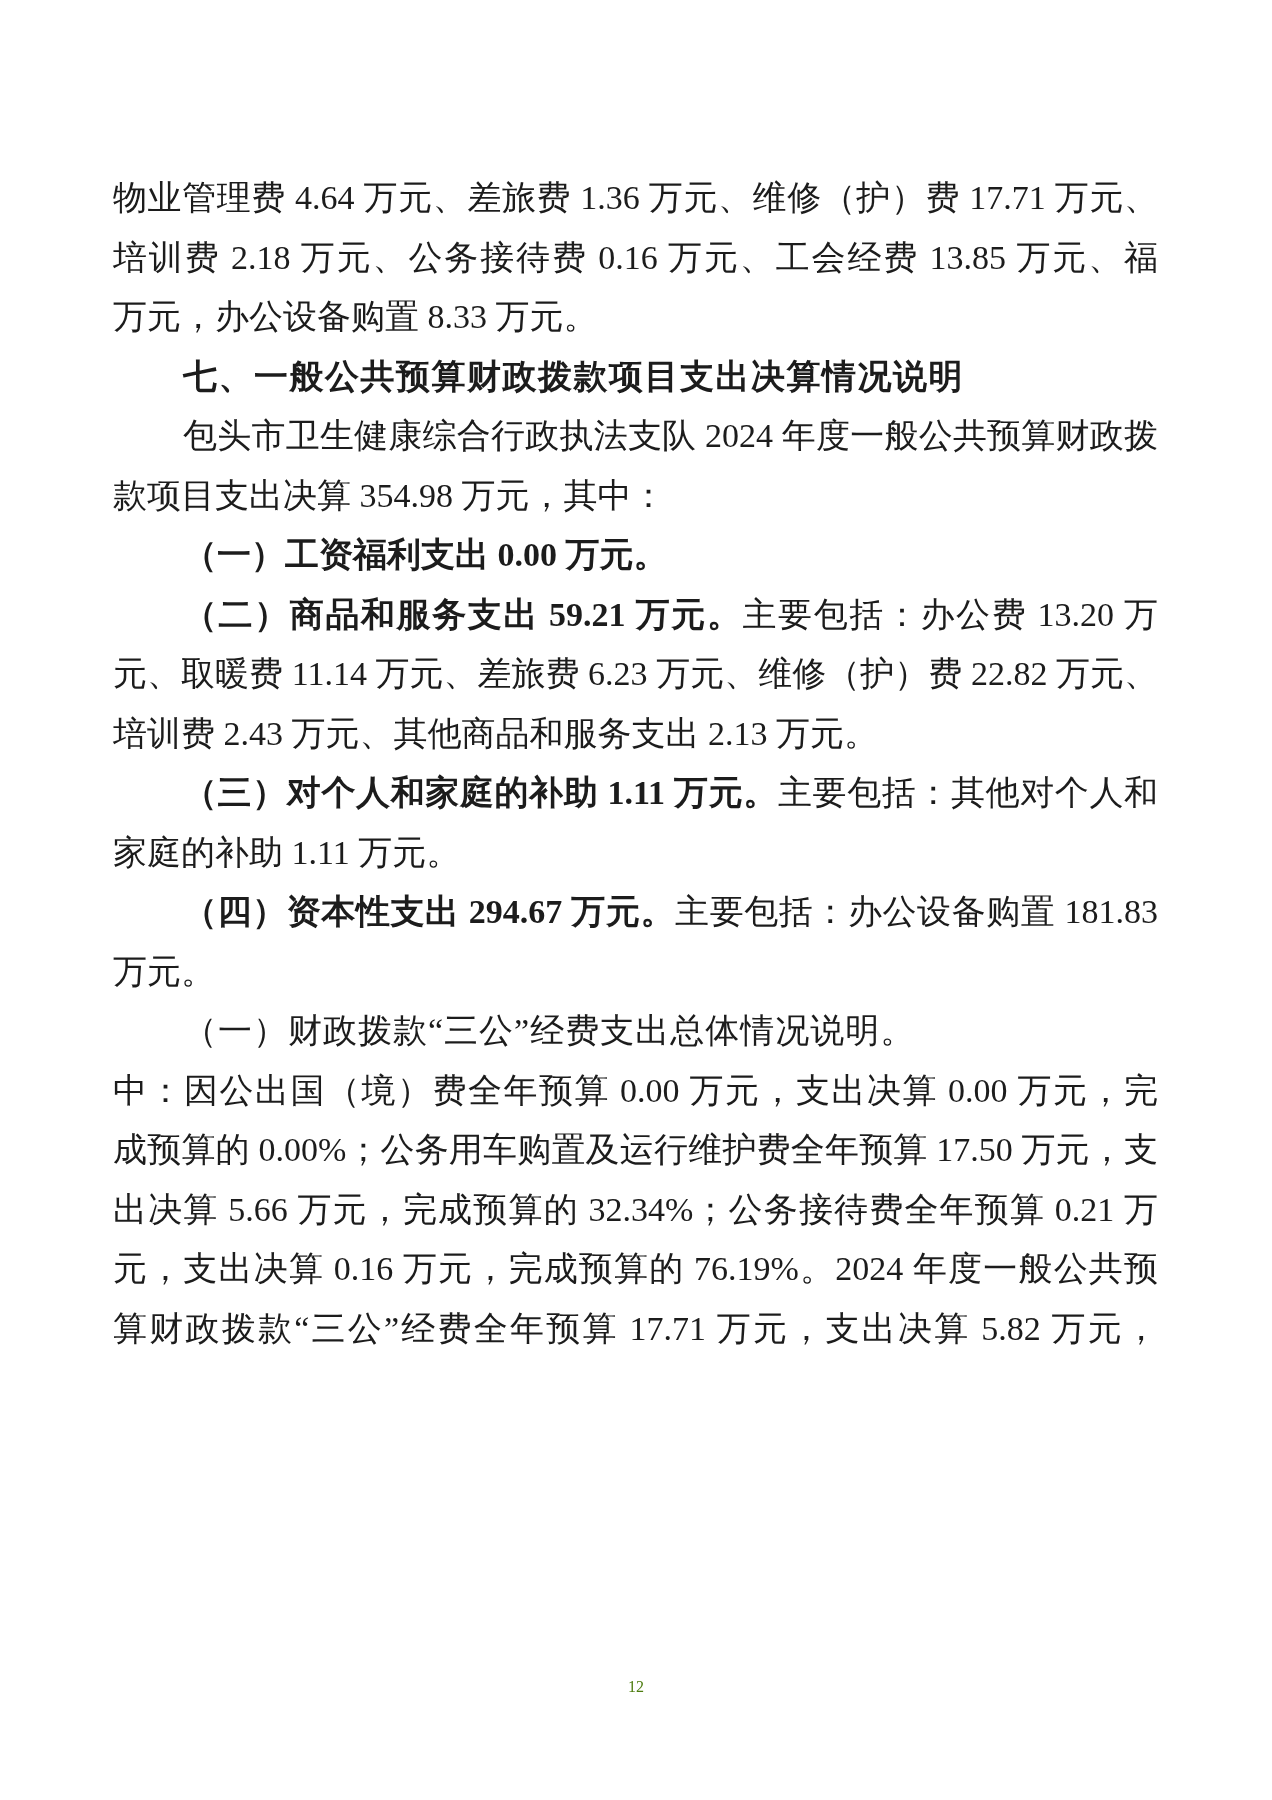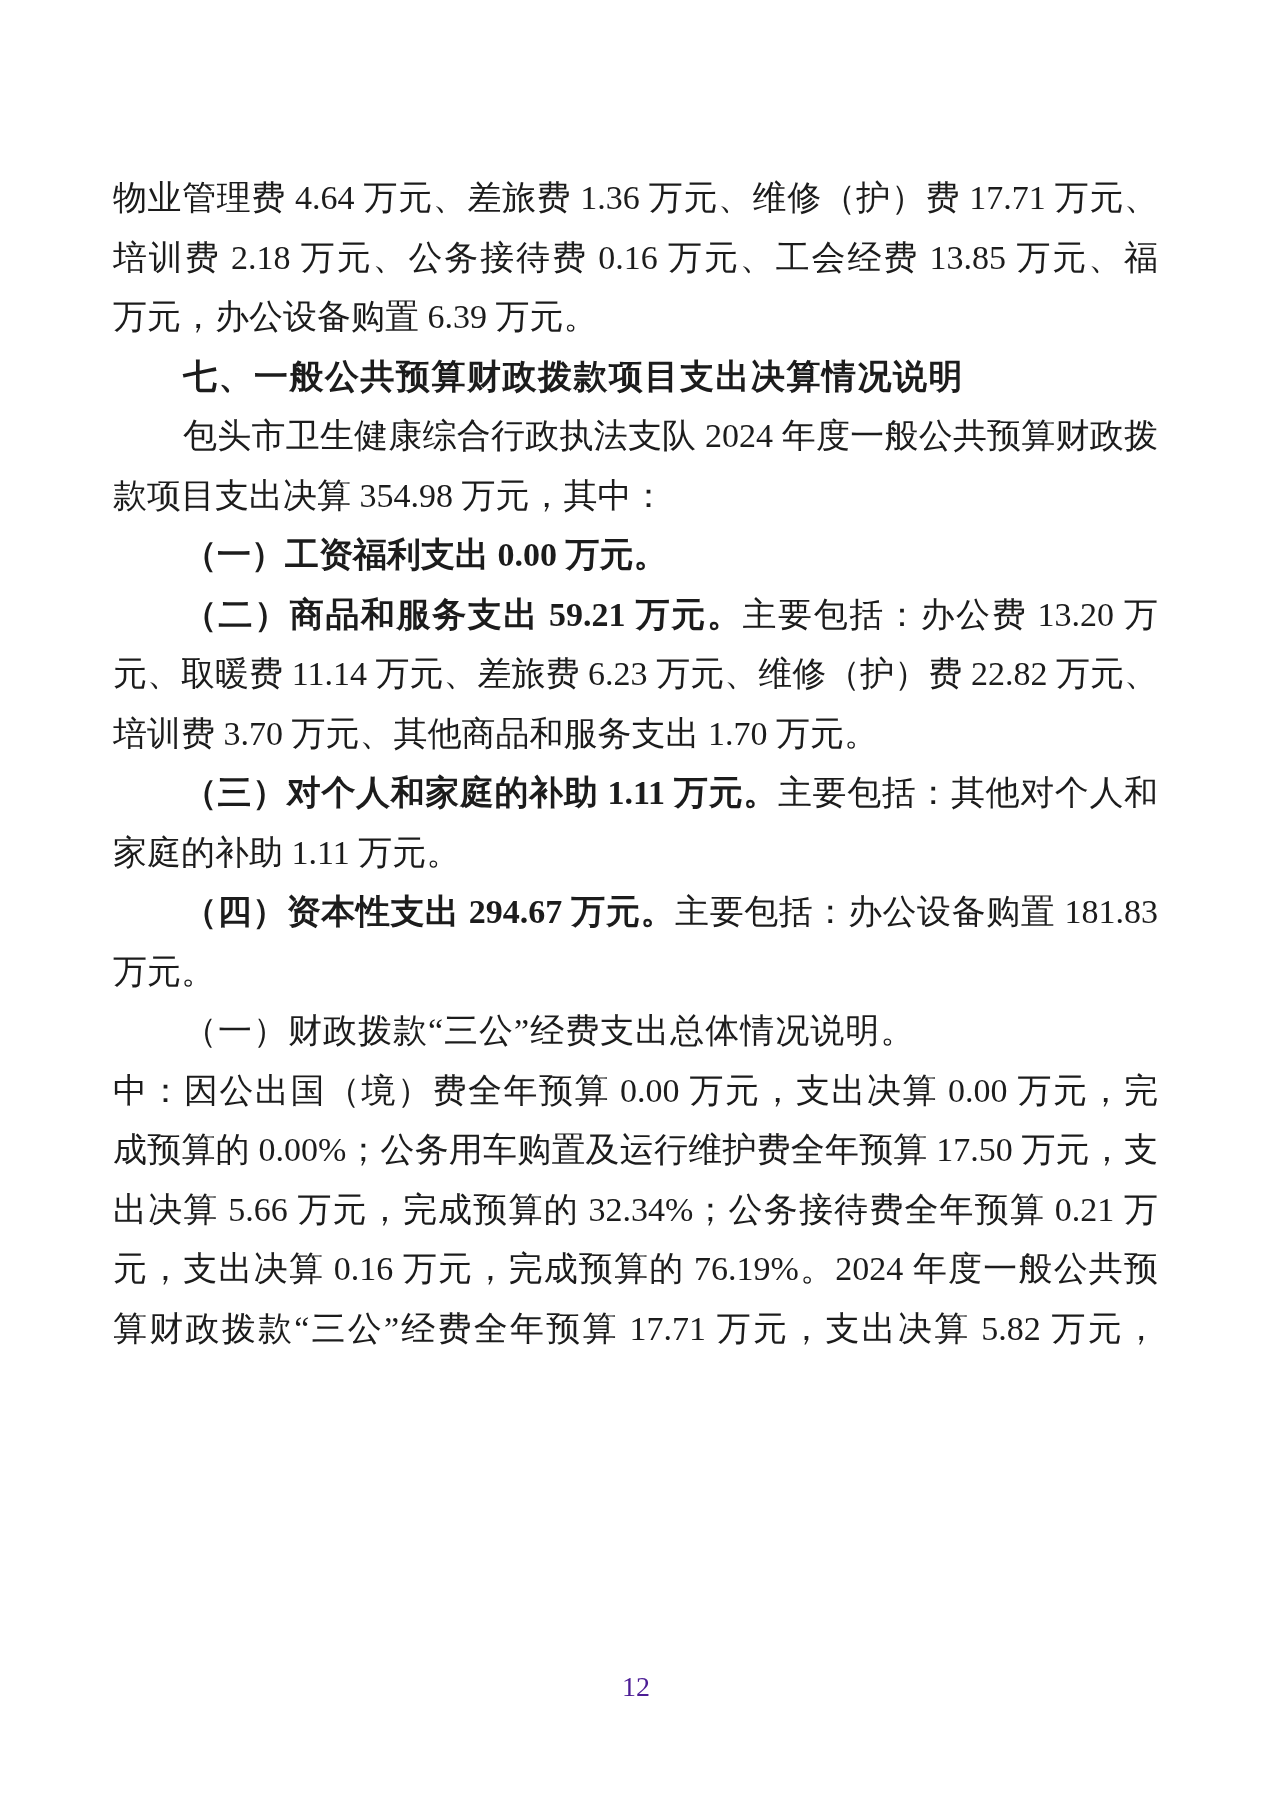--- a/index.html
+++ b/index.html
@@ -54,45 +54,45 @@
   
   .kai {
     letter-spacing: 1px;
   }
   .page-num {
     position: absolute;
     top: 1672px;
     left: 0;
     width: 100%;
     text-align: center;
-    font-size: 28px;
+    font-size: 16px;
     line-height: 30px;
-    color: #4c1d95;
+    color: #4d7c0f;
   }
 </style>
 </head>
 <body>
 
 <div class="page">
   <div class="text-block">
 
     <div class="line justify"><span>物业管理费 4.64 万元、差旅费 1.36 万元、维修（护）费 17.71 万元、</span></div>
     <div class="line justify"><span>培训费 2.18 万元、公务接待费 0.16 万元、工会经费 13.85 万元、福</span></div>
-    <div class="line"><span>万元，办公设备购置 6.39 万元。</span></div>
+    <div class="line"><span>万元，办公设备购置 8.33 万元。</span></div>
 
     <div class="line indent heading"><span>七、一般公共预算财政拨款项目支出决算情况说明</span></div>
 
     <div class="line indent justify"><span>包头市卫生健康综合行政执法支队 2024 年度一般公共预算财政拨</span></div>
     <div class="line"><span>款项目支出决算 354.98 万元，其中：</span></div>
 
     <div class="line indent"><span class="seg-bold">（一）工资福利支出 0.00 万元。</span></div>
 
     <div class="line indent justify"><span class="seg-bold">（二）商品和服务支出 59.21 万元。</span><span>主要包括：办公费 13.20 万</span></div>
     <div class="line justify"><span>元、取暖费 11.14 万元、差旅费 6.23 万元、维修（护）费 22.82 万元、</span></div>
-    <div class="line"><span>培训费 3.70 万元、其他商品和服务支出 1.70 万元。</span></div>
+    <div class="line"><span>培训费 2.43 万元、其他商品和服务支出 2.13 万元。</span></div>
 
     <div class="line indent justify"><span class="seg-bold">（三）对个人和家庭的补助 1.11 万元。</span><span>主要包括：其他对个人和</span></div>
     <div class="line"><span>家庭的补助 1.11 万元。</span></div>
 
     <div class="line indent justify"><span class="seg-bold">（四）资本性支出 294.67 万元。</span><span>主要包括：办公设备购置 181.83</span></div>
     <div class="line"><span>万元。</span></div>
 
 
     <div class="line indent kai"><span>（一）财政拨款“三公”经费支出总体情况说明。</span></div>
 

